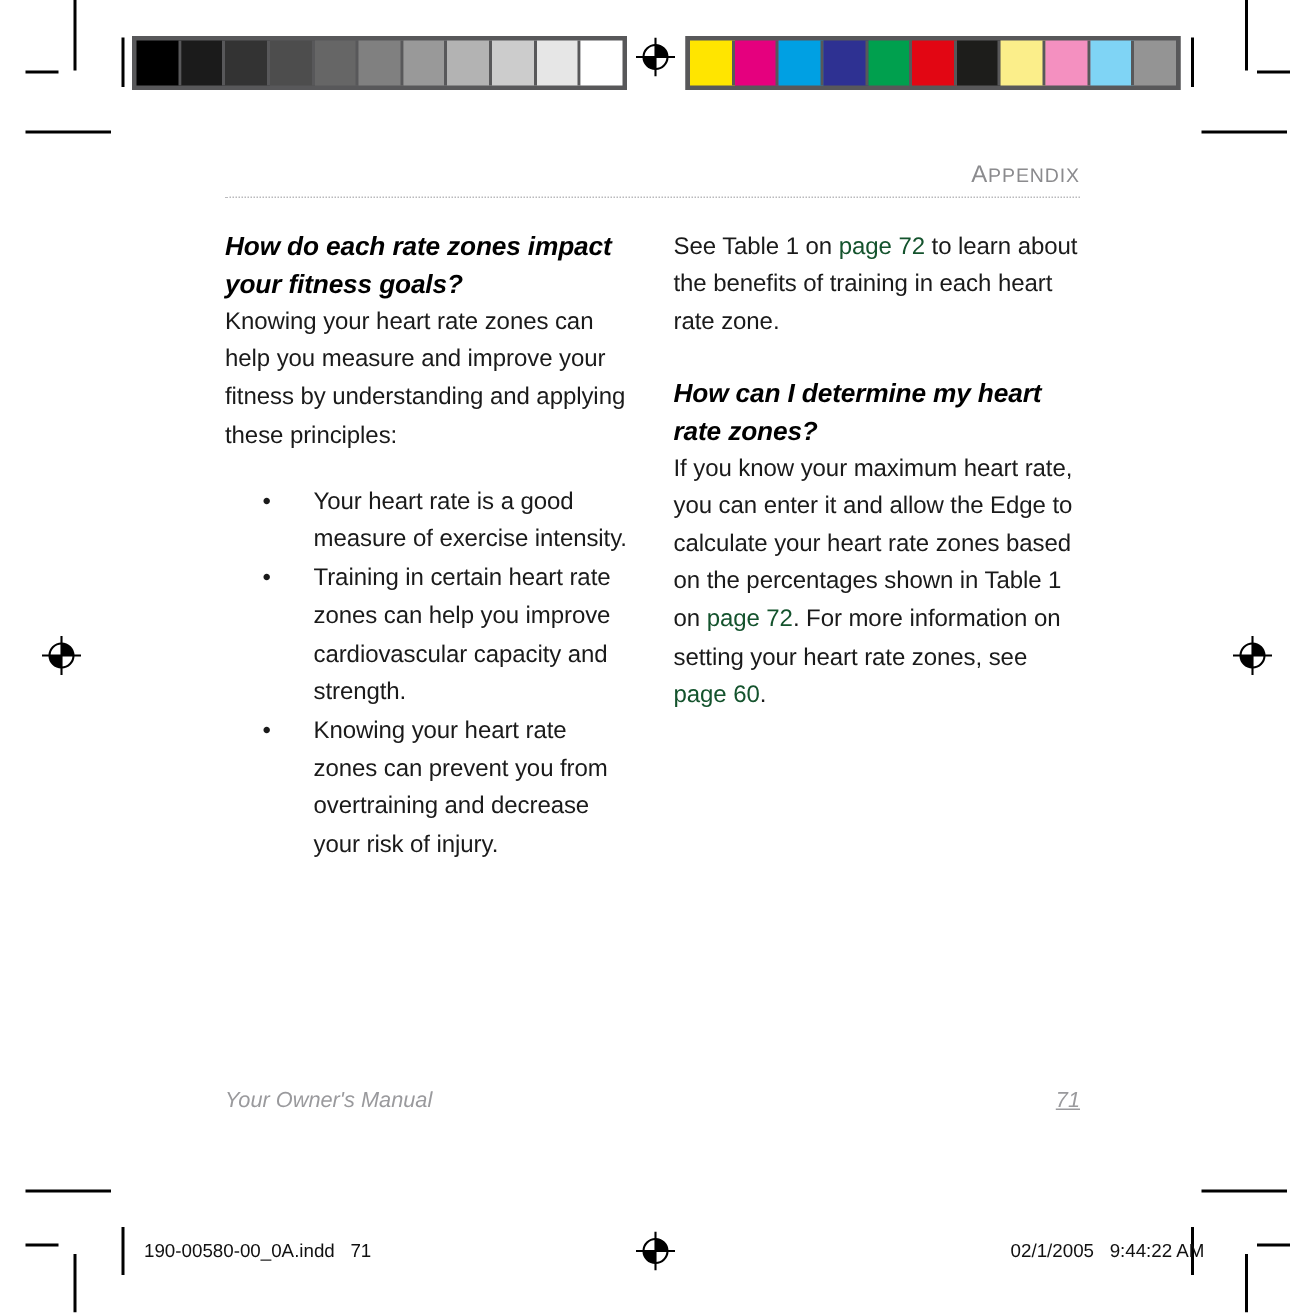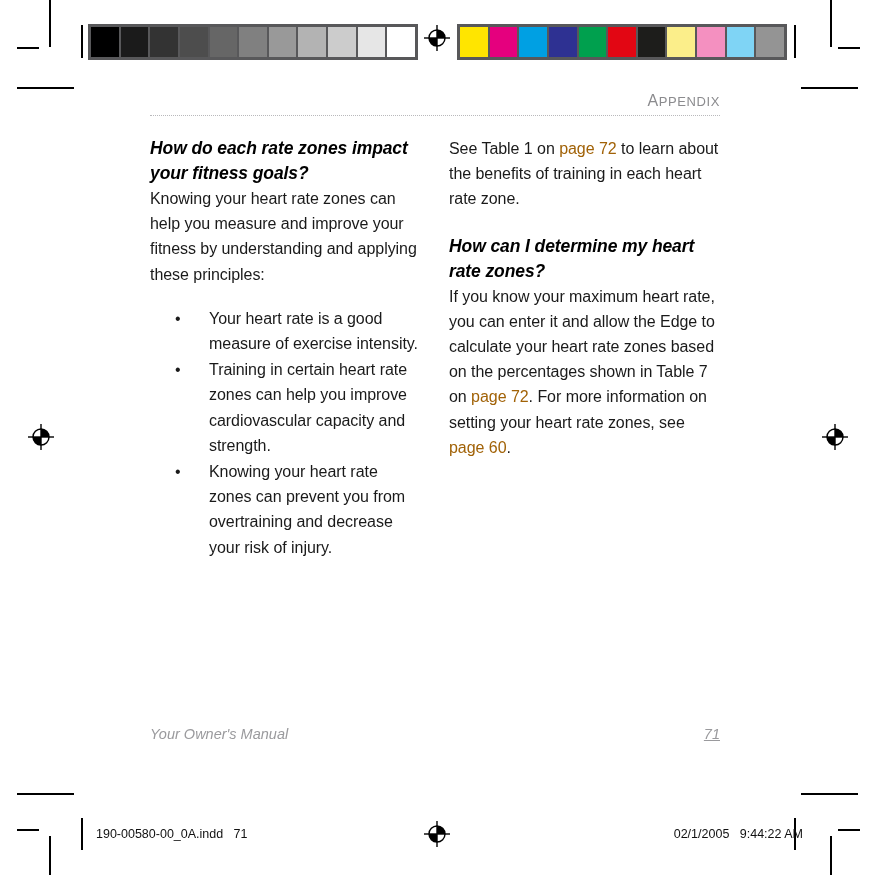--- a/index.html
+++ b/index.html
@@ -36,21 +36,21 @@
     height: 100%;
     box-sizing: border-box;
     border-right: 2px solid #58585a;
   }
   .cal-strip .swatch:last-child { border-right: none; }
 
   
   .page {
     position: absolute;
     left: 150px;
-    top: 90px;
+    top: 106px;
     width: 570px;
     height: 660px;
   }
 
   .running-head {
     text-align: right;
     color: #8b8b8e;
     font-size: 13px;
     letter-spacing: 0.6px;
     height: 22px;
@@ -106,21 +106,21 @@
   }
   ul.bullets li .bullet-dot {
     position: absolute;
     left: 25px;
     top: 0;
     font-size: 16px;
     line-height: 25.2px;
   }
 
   a.page-link, span.page-link {
-    color: #a16207;
+    color: #14532d;
     text-decoration: none;
   }
 
   
   .page-footer {
     position: absolute;
     left: 150px;
     top: 726px;
     width: 570px;
     display: flex;
@@ -260,21 +260,21 @@
           <span>Knowing your heart rate zones can prevent you from overtraining and decrease your risk of injury.</span>
         </li>
       </ul>
     </div>
 
     <div class="col">
       <p class="body-text"><span>See Table 1 on </span><a class="page-link" href="#">page 72</a><span> to learn about the benefits of training in each heart rate zone.</span></p>
 
       <h2 class="section-head spaced">How can I determine my heart rate zones?</h2>
 
-      <p class="body-text"><span>If you know your maximum heart rate, you can enter it and allow the Edge to calculate your heart rate zones based on the percentages shown in Table 7 on </span><a class="page-link" href="#">page 72</a><span>. For more information on setting your heart rate zones, see </span><a class="page-link" href="#">page 60</a><span>.</span></p>
+      <p class="body-text"><span>If you know your maximum heart rate, you can enter it and allow the Edge to calculate your heart rate zones based on the percentages shown in Table 1 on </span><a class="page-link" href="#">page 72</a><span>. For more information on setting your heart rate zones, see </span><a class="page-link" href="#">page 60</a><span>.</span></p>
     </div>
 
   </div>
 </div>
 
 <div class="page-footer">
   <span class="doc-title">Your Owner's Manual</span>
   <span class="folio">71</span>
 </div>
 

